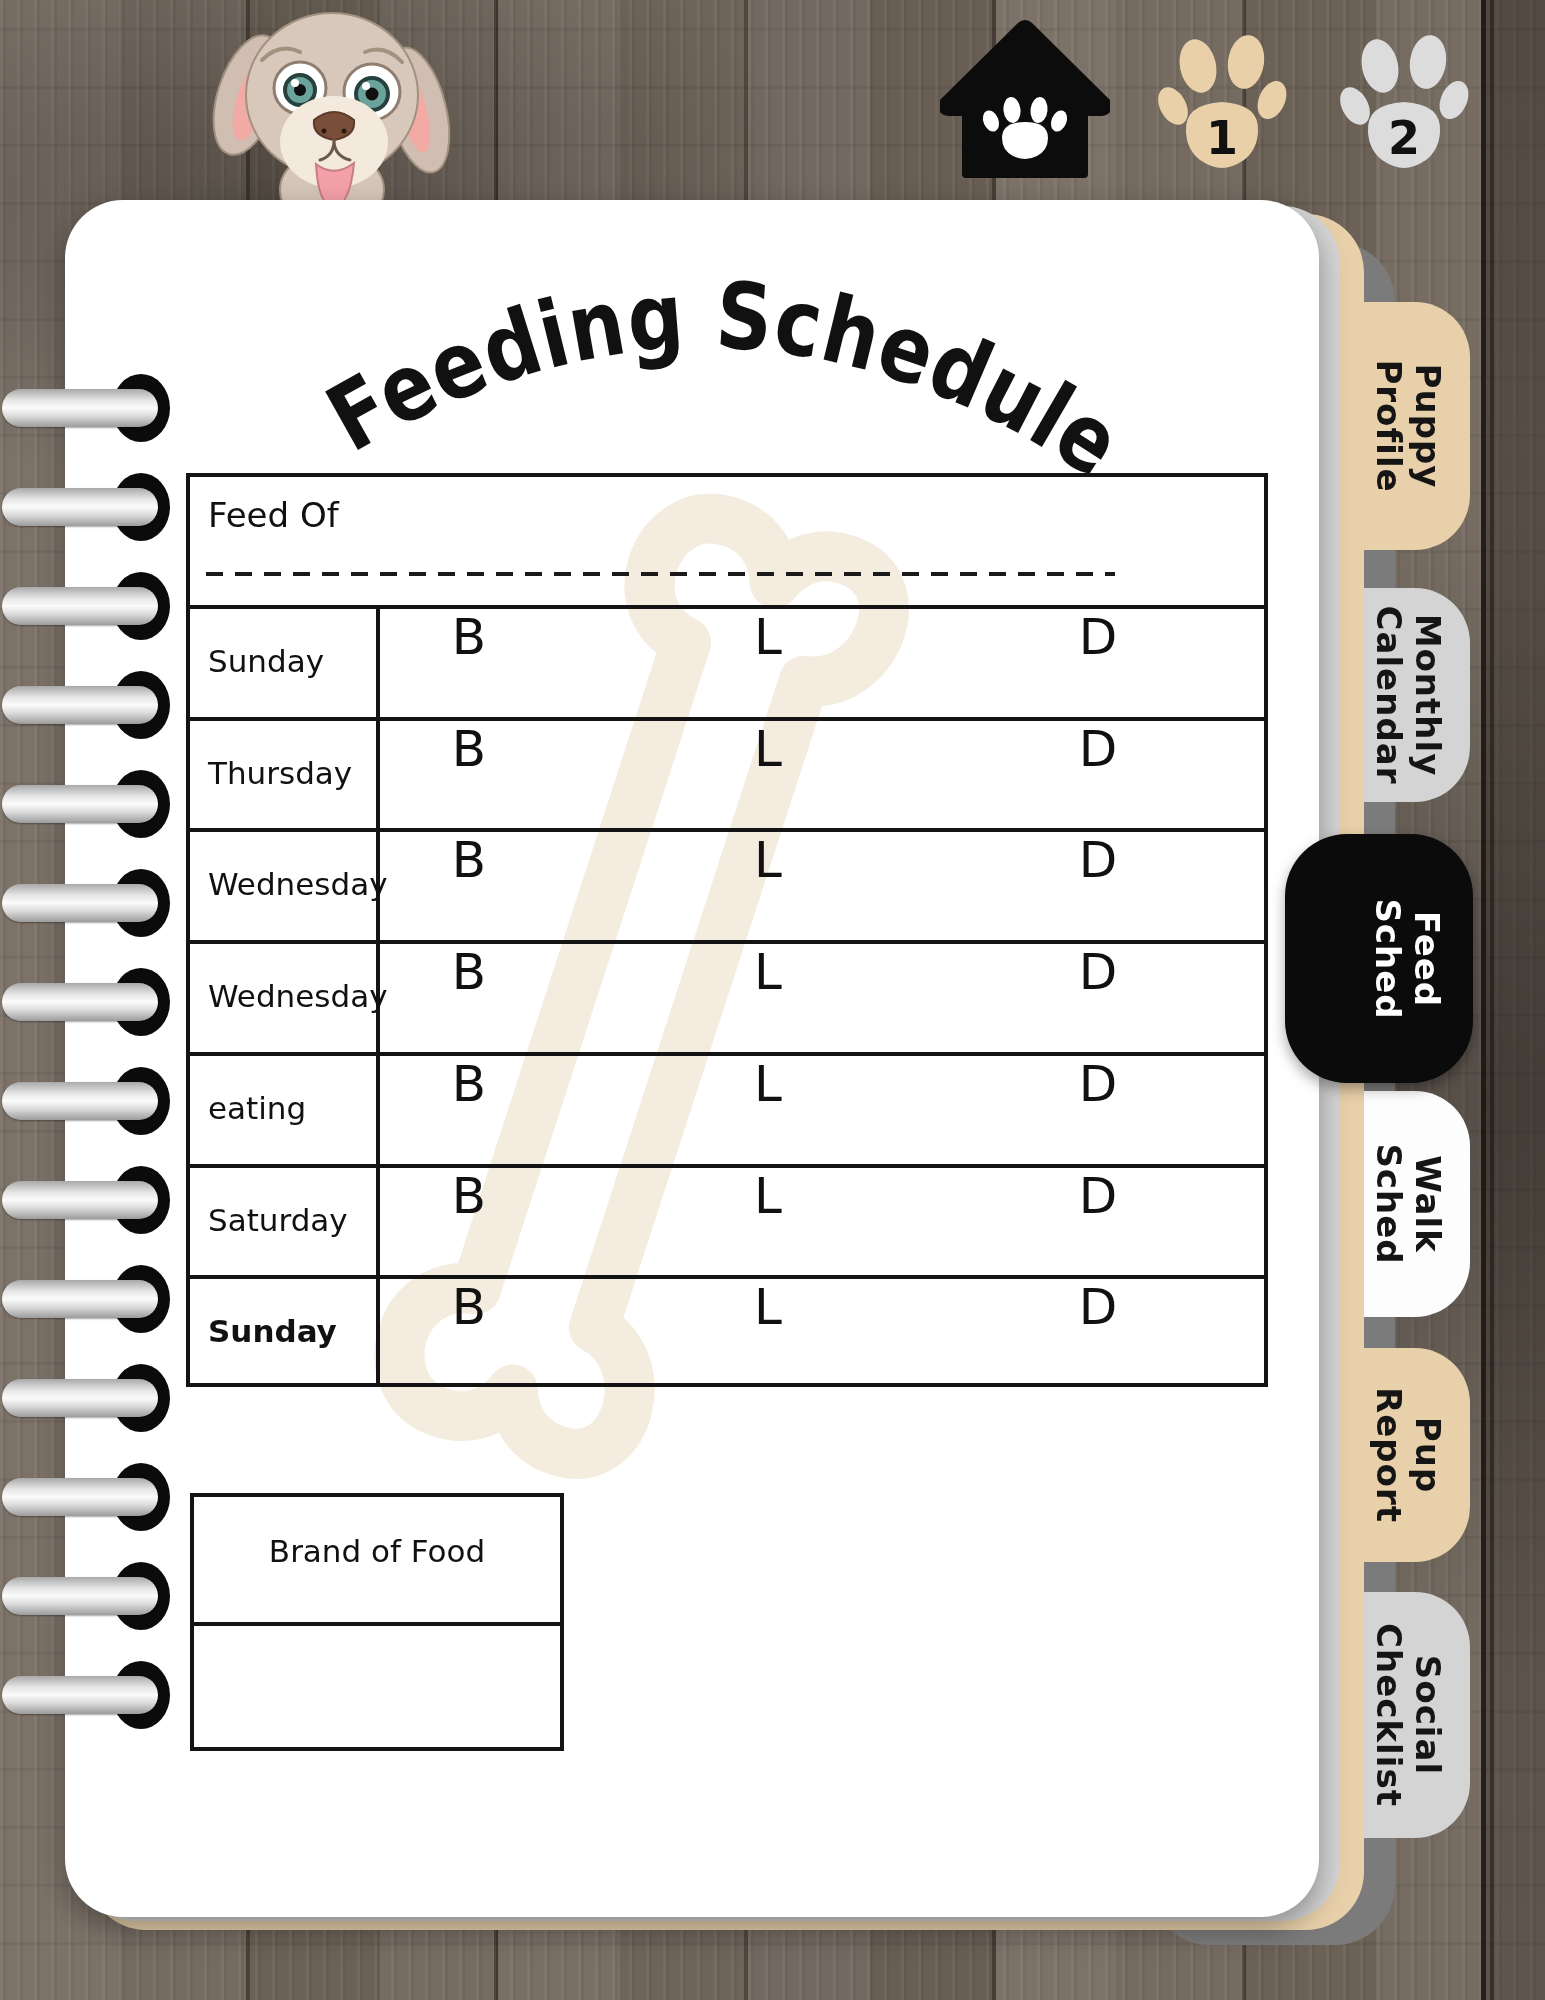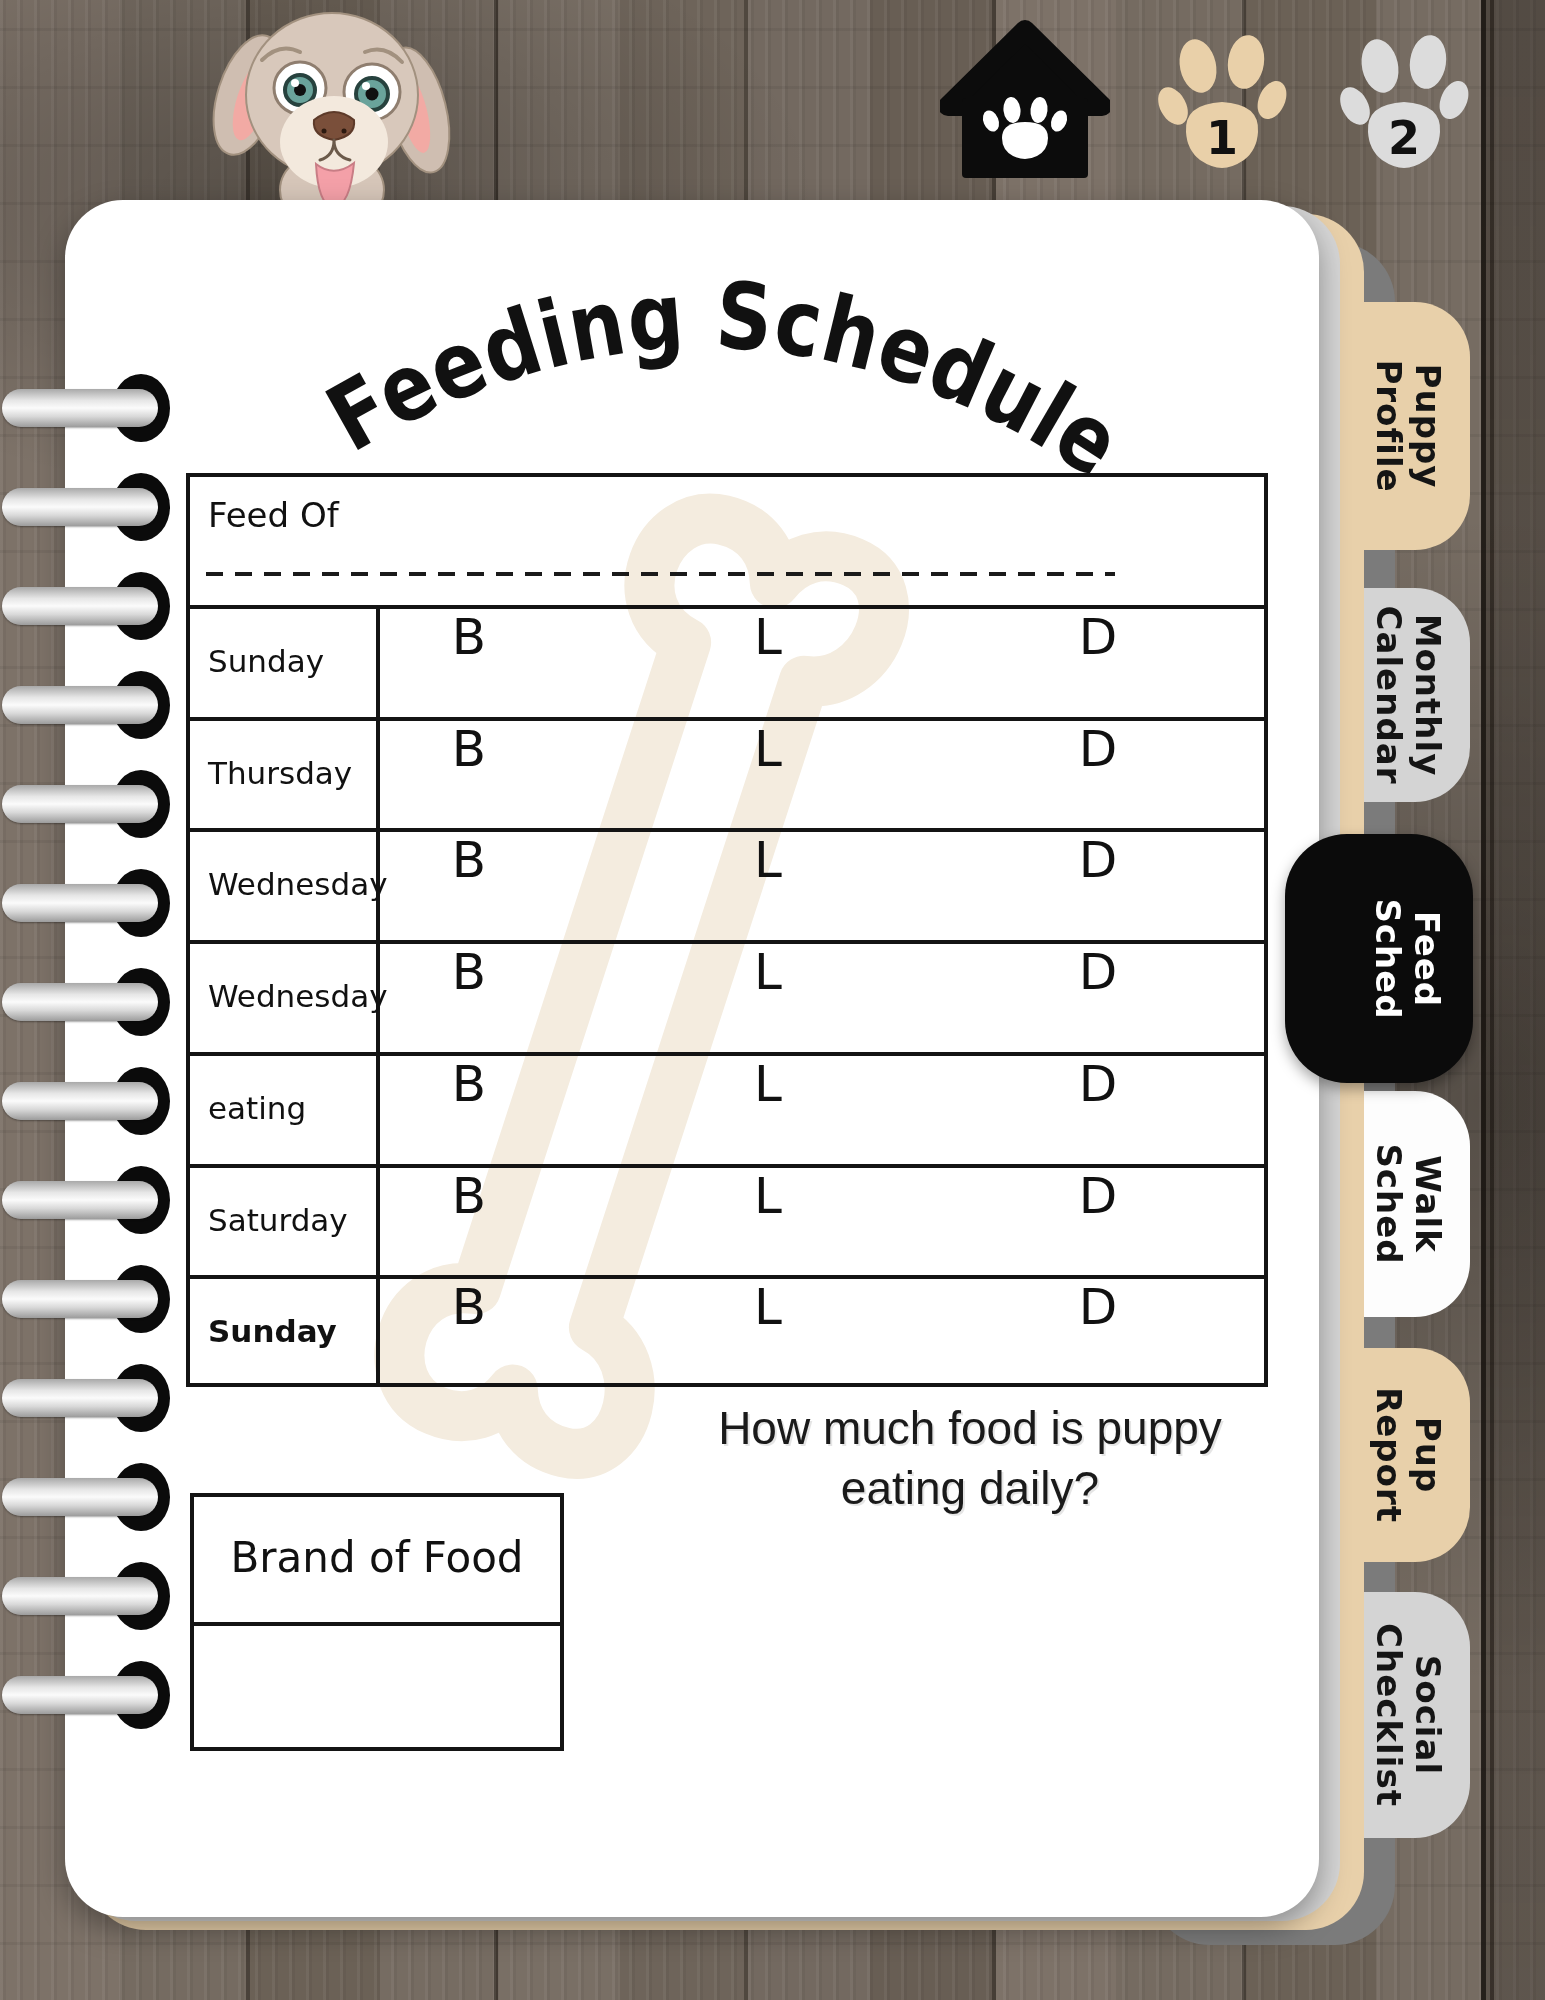--- a/index.html
+++ b/index.html
@@ -53,21 +53,21 @@
   .weekof-line{position:absolute;left:16px;top:95px;width:909px;height:4px;
     background:repeating-linear-gradient(90deg,#1a1a1a 0 17px,transparent 17px 29px);}
   .day-label{position:absolute;left:18px;width:170px;height:42px;line-height:42px;font-size:31px;color:#111;}
   .meal{position:absolute;width:70px;text-align:center;font-size:50px;color:#111;line-height:56px;}
   
   .question{left:640px;top:1398px;width:660px;text-align:center;z-index:9;
     font-family:"Liberation Sans", sans-serif;font-size:46px;font-weight:500;color:#1a1a1a;
     line-height:60px;text-shadow:2px 2px 0 rgba(0,0,0,0.10);}
   .brandbox{left:190px;top:1493px;width:374px;height:258px;border:4px solid #141414;box-sizing:border-box;z-index:9;}
   .brandbox .hline{position:absolute;left:0;right:0;top:125px;height:4px;background:#141414;}
-  .brand-label{position:absolute;left:0;right:0;top:36px;text-align:center;font-size:42px;color:#111;}
+  .brand-label{position:absolute;left:0;right:0;top:36px;text-align:center;font-size:31px;color:#111;}
   .brand-cell{position:absolute;left:0;right:0;top:129px;bottom:0;}
   svg text{font-family:"DejaVu Sans", sans-serif;}
 </style>
 </head>
 <body>
 
 <div id="stage">
 
   <div class="abs wood-right"></div>
 
@@ -189,24 +189,20 @@
     <span class="meal" style="left:543px;top:579px;">L</span>
     <span class="meal" style="left:873px;top:579px;">D</span>
     <span class="meal" style="left:244px;top:691px;">B</span>
     <span class="meal" style="left:543px;top:691px;">L</span>
     <span class="meal" style="left:873px;top:691px;">D</span>
     <span class="meal" style="left:244px;top:802px;">B</span>
     <span class="meal" style="left:543px;top:802px;">L</span>
     <span class="meal" style="left:873px;top:802px;">D</span>
   </div>
 
-  <div class="abs question">
-    <div>How much food is puppy</div>
-    <div>eating daily?</div>
-  </div>
 
   <div class="abs brandbox">
     <div class="brand-label">Brand of Food</div>
     <div class="hline"></div>
     <div class="brand-cell"></div>
   </div>
 
   <div class="abs binding" style="top:372px;">
       <div class="ring"></div>
       <div class="bar"></div>

